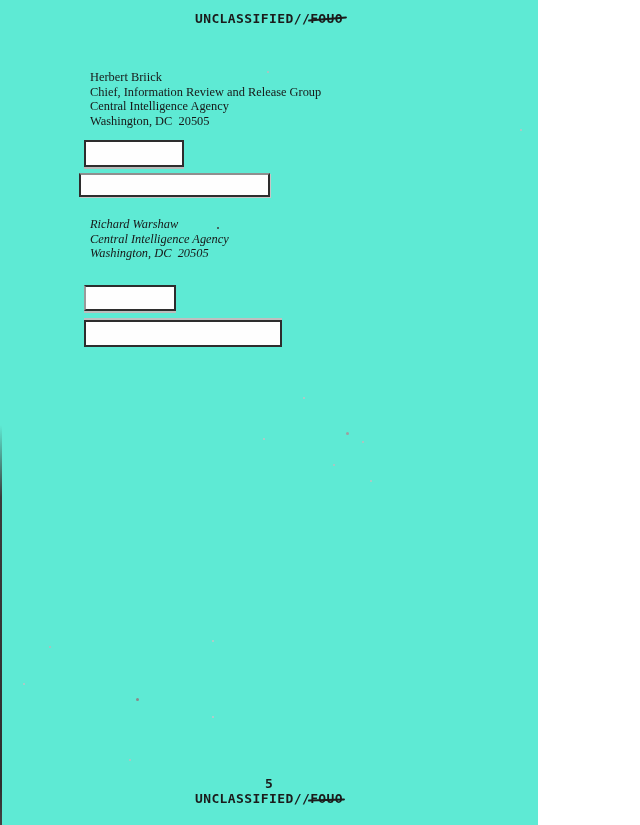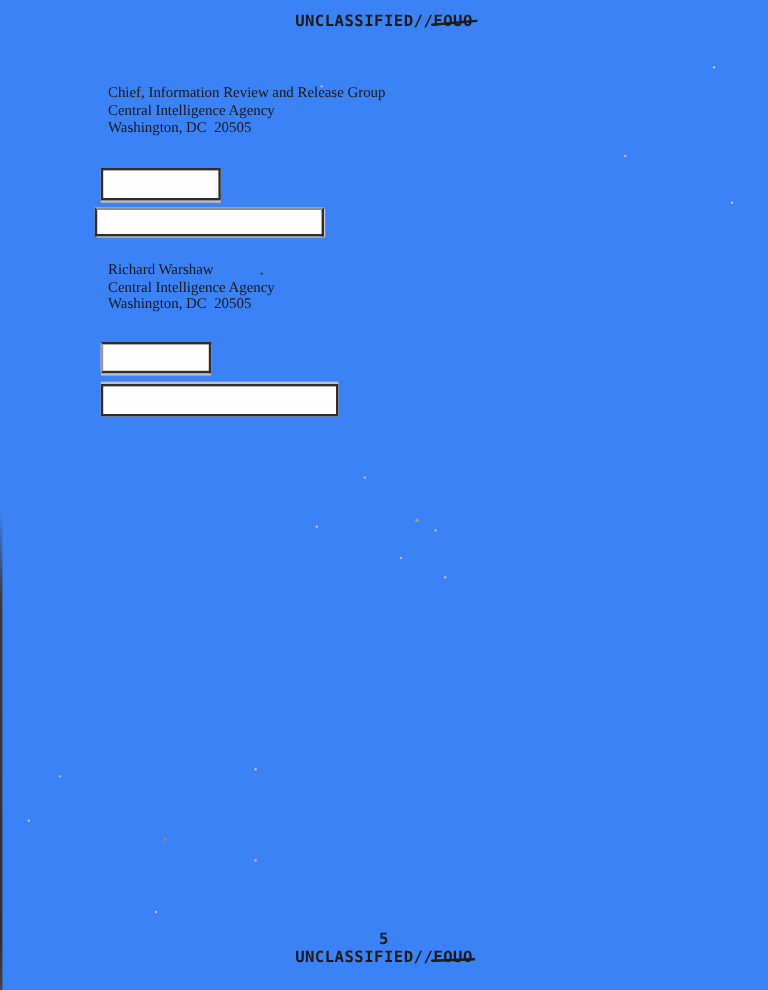--- a/index.html
+++ b/index.html
@@ -1,20 +1,20 @@
 <!DOCTYPE html>
 <html><head>
 <meta charset="utf-8">
 <style>
   html, body { margin: 0; padding: 0; background: #ffffff; }
   .page {
     position: relative;
-    width: 640px;
+    width: 538px;
     height: 825px;
-    background: #3b82f6;
+    background: #5eead4;
     font-family: "Liberation Serif", serif;
     color: #171717;
     overflow: hidden;
   }
   .mono {
     font-family: "DejaVu Sans Mono", "Liberation Mono", monospace;
     font-weight: 700;
     font-size: 13px;
     letter-spacing: 0.4px;
     color: #1b1b1b;
@@ -48,21 +48,21 @@
     width: 100%;
     text-align: center;
   }
   .contact {
     position: absolute;
     left: 90px;
     font-size: 12.4px;
     line-height: 14.7px;
   }
   .contact-1 { top: 70px; }
-  .contact-2 { top: 217px; }
+  .contact-2 { top: 217px; font-style: italic; }
   .addr-line { white-space: pre; }
   .box {
     position: absolute;
     box-sizing: border-box;
     border: 2px solid #2d2d2d;
     background: #fefefe;
   }
   .box-1 { left: 84px;  top: 140px; width: 100px; height: 27px; box-shadow: 0 2px 0 #b9b9b9; }
   .box-2 { left: 79px;  top: 173px; width: 191px; height: 24px; border-top-color: #8f8f8f; box-shadow: 1px 1px 0 #c6c6c6; }
   .box-3 { left: 84px;  top: 285px; width: 92px;  height: 26px; border-left-color: #9a9a9a; box-shadow: 0 2px 0 #bdbdbd; }
@@ -79,20 +79,21 @@
   }
 </style>
 </head>
 <body>
 
 <div class="page">
 
   <div class="cls-line cls-header mono"><span>UNCLASSIFIED//</span><span class="struck">FOUO</span></div>
 
   <div class="contact contact-1">
+    <div class="addr-line">Herbert Briick</div>
     <div class="addr-line">Chief, Information Review and Release Group</div>
     <div class="addr-line">Central Intelligence Agency</div>
     <div class="addr-line">Washington, DC  20505</div>
   </div>
 
   <div class="box box-1"></div>
   <div class="box box-2"></div>
 
   <div class="contact contact-2">
     <div class="addr-line">Richard Warshaw</div>

